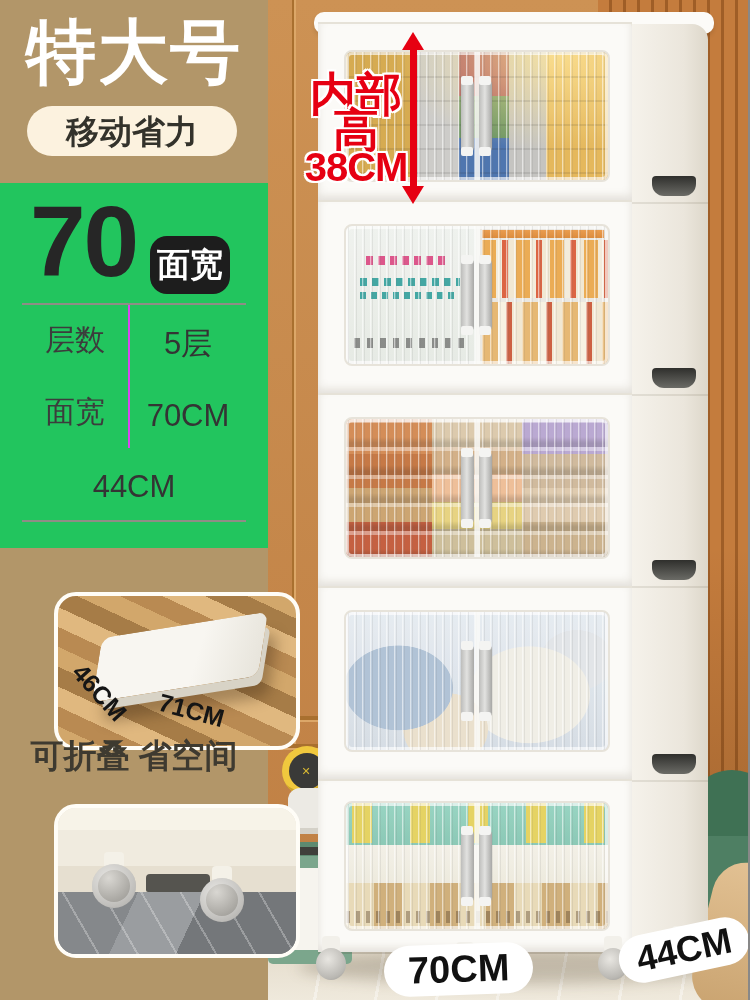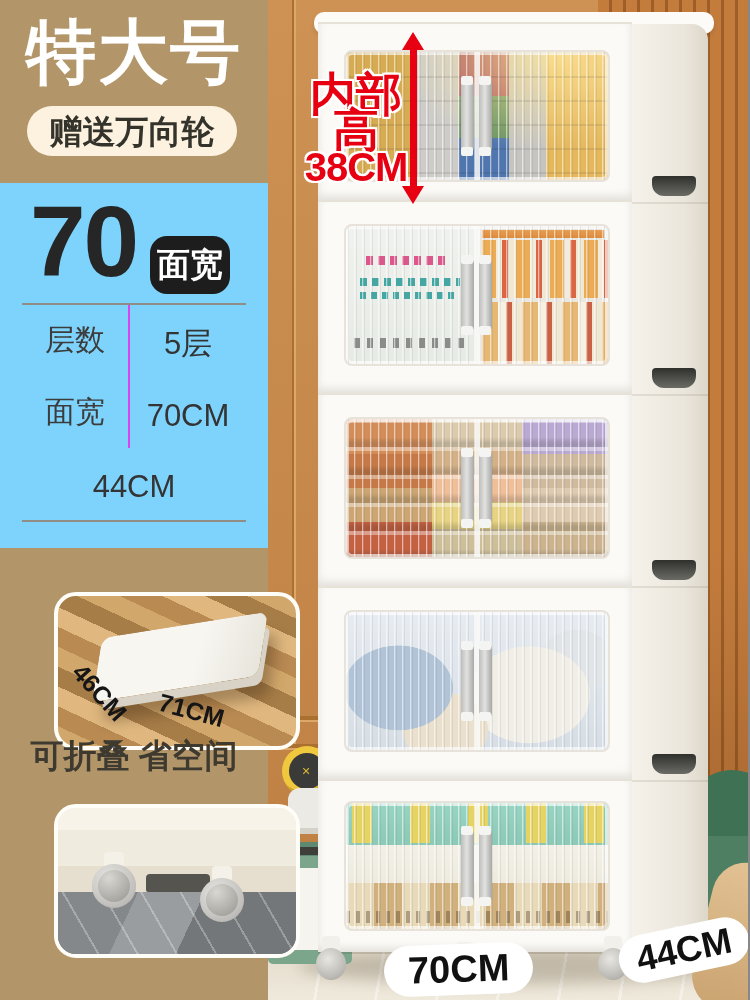--- a/index.html
+++ b/index.html
@@ -6,21 +6,21 @@
   .stage{position:relative;width:748px;height:1000px;overflow:hidden;
          font-family:"Liberation Sans","DejaVu Sans",sans-serif;background:#b29669;}
   .abs{position:absolute;}
 
   
   .sidebar{position:absolute;left:0;top:0;width:268px;height:1000px;background:#b29669;z-index:5;}
   .title{position:absolute;left:26px;top:10px;width:216px;margin:0;font-size:70px;line-height:84px;
          font-weight:900;color:#ffffff;letter-spacing:2px;white-space:nowrap;}
   .variant-pill{position:absolute;left:27px;top:106px;width:210px;height:50px;background:#fcf2df;
          border-radius:26px;color:#33322b;font-size:33px;font-weight:800;text-align:center;line-height:51px;}
-  .spec-card{position:absolute;left:0;top:183px;width:268px;height:365px;background:#7dd3fc;}
+  .spec-card{position:absolute;left:0;top:183px;width:268px;height:365px;background:#22c55e;}
   .w-number{position:absolute;left:30px;top:8px;font-size:100px;font-weight:900;color:#262626;line-height:100px;letter-spacing:-2px;}
   .w-badge{position:absolute;left:150px;top:53px;width:80px;height:58px;background:#1d1d1d;border-radius:17px;
          color:#fff;font-size:33px;font-weight:800;text-align:center;line-height:58px;}
   .spec-table{position:absolute;left:22px;top:120px;width:224px;height:215px;
          border-top:2px solid #8f8d86;border-bottom:2px solid #8f8d86;display:flex;flex-direction:column;}
   .spec-row{flex:1;display:flex;align-items:center;}
   .spec-label{width:106px;text-align:center;font-size:30px;color:#3c3c3c;border-right:2px solid #d946ef;
          align-self:stretch;display:flex;align-items:center;justify-content:center;}
   .spec-value{flex:1;text-align:center;font-size:31px;color:#343434;margin-top:6px;}
   .photo{position:absolute;left:14px;width:238px;border:4px solid #fffdf7;border-radius:22px;overflow:hidden;}
@@ -183,21 +183,21 @@
   .pill70{left:116px;top:944px;transform:rotate(-2deg);}
   .pill44{left:350px;top:926px;transform:rotate(-12deg);padding:3px 18px;font-size:36px;}
 </style>
 </head>
 <body>
 
 <div class="stage">
 
   <aside class="sidebar">
     <h1 class="title">特大号</h1>
-    <div class="variant-pill">赠送万向轮</div>
+    <div class="variant-pill">移动省力</div>
 
     <section class="spec-card">
       <span class="w-number">70</span>
       <span class="w-badge">面宽</span>
       <div class="spec-table">
         <div class="spec-row">
           <span class="spec-label">层数</span>
           <span class="spec-value">5层</span>
         </div>
         <div class="spec-row">

